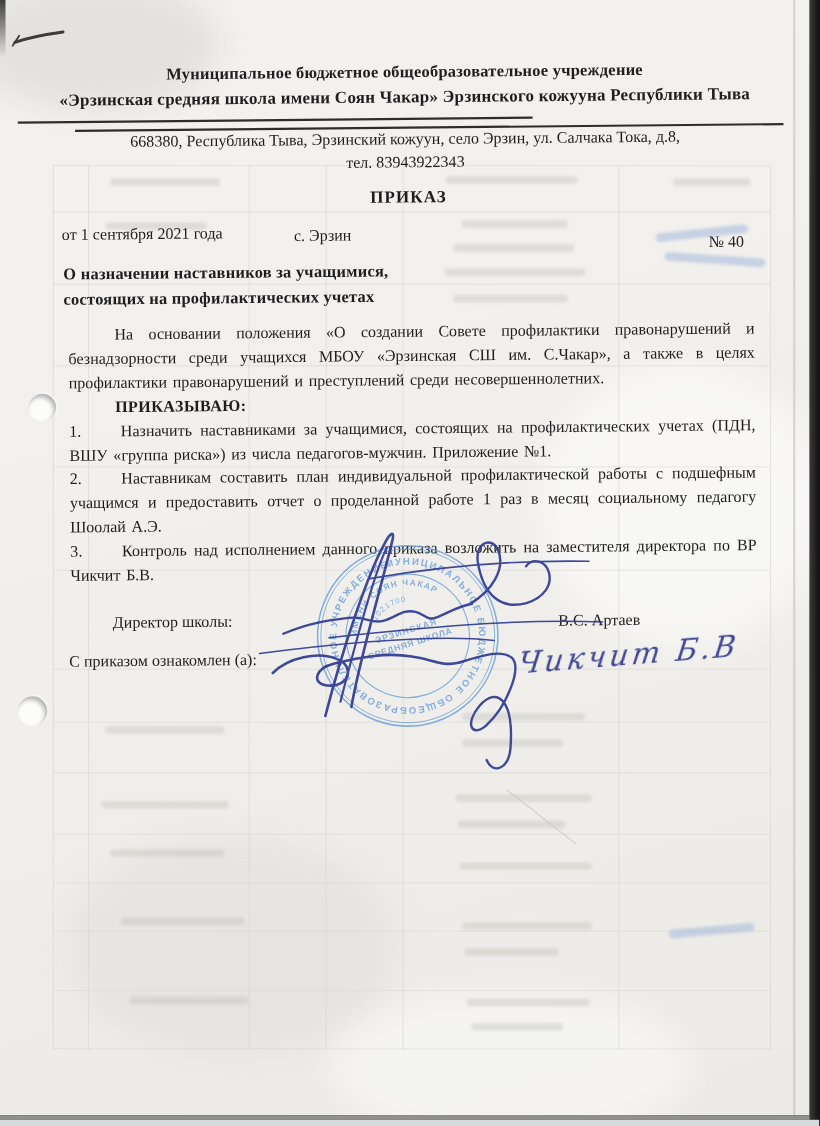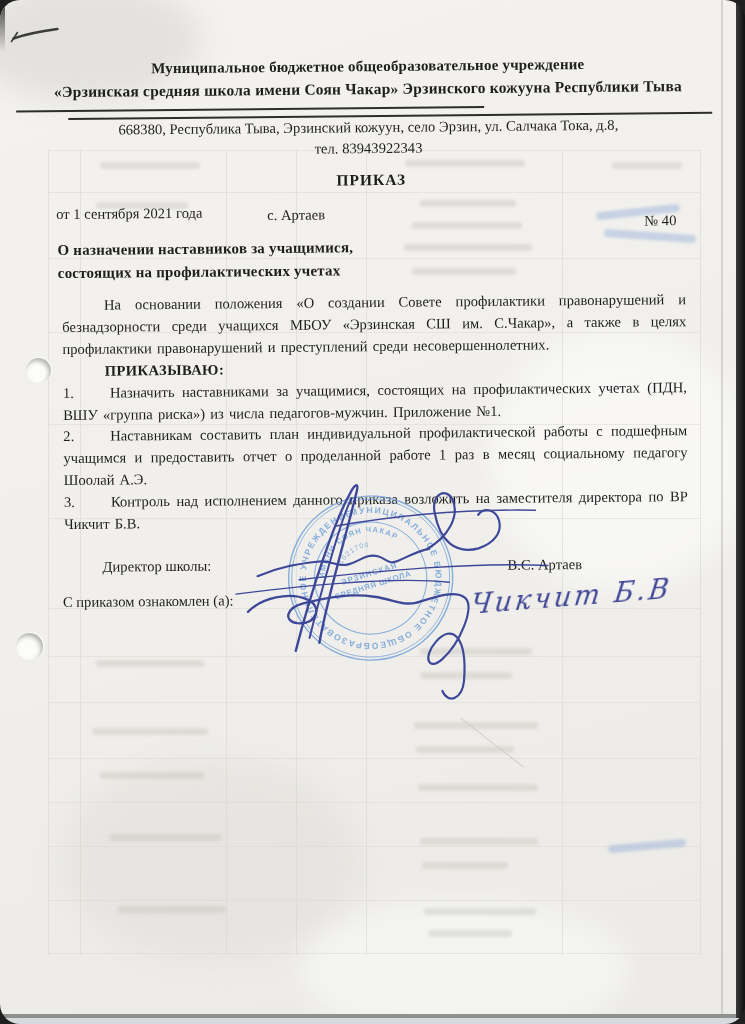--- a/index.html
+++ b/index.html
@@ -1,17 +1,17 @@
 <!DOCTYPE html>
 <html><head>
 <meta charset="utf-8">
 <style>
   html,body{margin:0;padding:0;background:#202020;}
   .stage{position:relative;width:745px;height:1024px;overflow:hidden;
-         font-family:"Liberation Serif", serif;background:#141414;border-radius:20px;}
+         font-family:"Liberation Serif", serif;background:#141414;}
   
   .paper{position:absolute;left:0;top:0;width:736px;height:1014px;
          background:linear-gradient(163deg,#f3f2ef 0%,#f1f0ed 38%,#efeeea 62%,#ebeae6 100%);
          overflow:hidden;}
   .crease-right{position:absolute;top:0;left:721px;width:2px;height:100%;
          background:rgba(160,158,152,.35);}
   .edge-right-dark{position:absolute;top:0;right:0;width:9px;height:100%;
          background:linear-gradient(90deg,#3a3a3a,#101010);}
   .edge-bottom-line{position:absolute;left:0;top:1014px;width:736px;height:4px;background:#90908e;}
   .edge-bottom-light{position:absolute;left:0;top:1018px;width:745px;height:6px;background:#d7dadd;}
@@ -139,21 +139,21 @@
         <div class="org1">Муниципальное бюджетное общеобразовательное учреждение</div>
         <div class="org2">«Эрзинская средняя школа имени Соян Чакар» Эрзинского кожууна Республики Тыва</div>
       </div>
       <div class="rule1"></div>
       <div class="rule2"></div>
       <div class="addr">668380, Республика Тыва, Эрзинский кожуун, село Эрзин, ул. Салчака Тока, д.8,</div>
       <div class="phone">тел. 83943922343</div>
 
       <div class="title">ПРИКАЗ</div>
       <div class="meta-date">от 1 сентября 2021 года</div>
-      <div class="meta-place">с. Артаев</div>
+      <div class="meta-place">с. Эрзин</div>
       <div class="meta-number">№ 40</div>
 
       <div class="subject">
         <div>О назначении наставников за учащимися,</div>
         <div>состоящих на профилактических учетах</div>
       </div>
 
       <div class="body">
         <p class="indent">На основании положения «О создании Совете профилактики правонарушений и безнадзорности среди учащихся  МБОУ «Эрзинская СШ им. С.Чакар», а также в целях профилактики правонарушений и преступлений среди несовершеннолетних.</p>
         <p class="orderword">ПРИКАЗЫВАЮ:</p>

